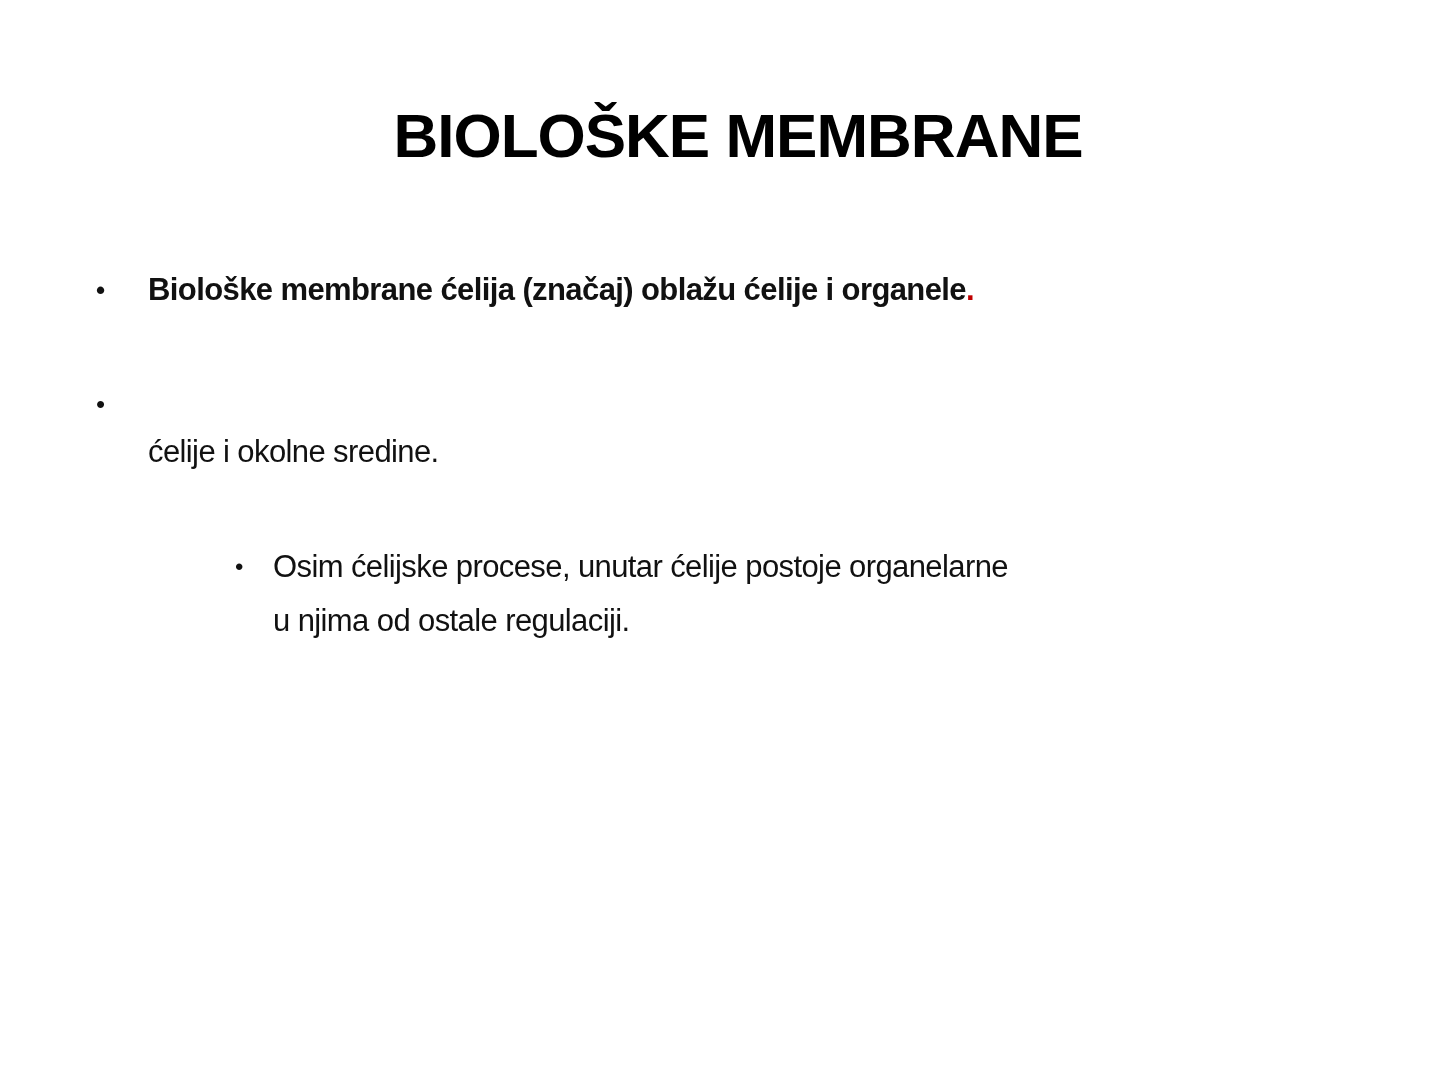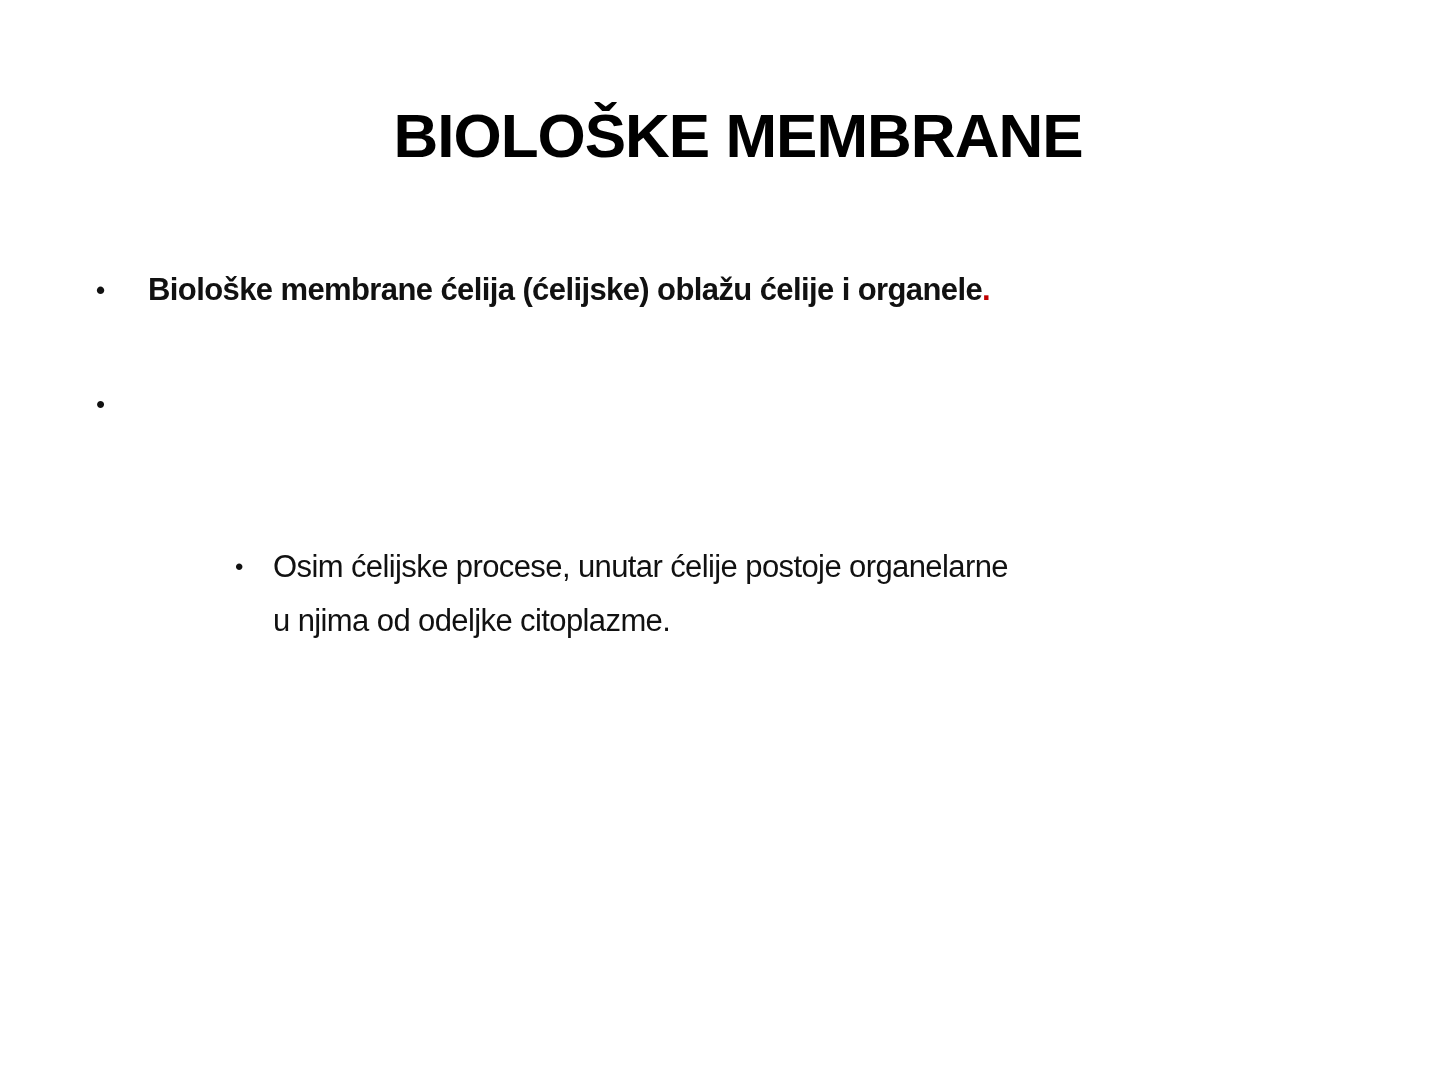--- a/index.html
+++ b/index.html
@@ -26,26 +26,27 @@
     .b3 .l3 { display: block; margin-top: 4px; }
   </style>
 </head>
 <body>
 
 <div>
   <div class="title">BIOLOŠKE MEMBRANE</div>
 
   <div class="bullet b1">
     <span class="dot">•</span>
-    <span>Biološke membrane ćelija (ćelijske) oblažu ćelije i organele</span><span class="accent">.</span>
+    <span>Biološke membrane ćelija (značaj) oblažu ćelije i organele</span><span class="accent">.</span>
   </div>
 
   <div class="bullet b2">
     <span class="dot">•</span>
     <br>
+    <span>ćelije i okolne sredine.</span>
   </div>
 
   <div class="bullet b3">
     <span class="dot">•</span>
     <span>Osim ćelijske procese, unutar ćelije postoje organelarne</span><br>
-    <span class="l3">u njima od odeljke citoplazme.</span>
+    <span class="l3">u njima od ostale regulaciji.</span>
   </div>
 </div>
 
 </body></html>

